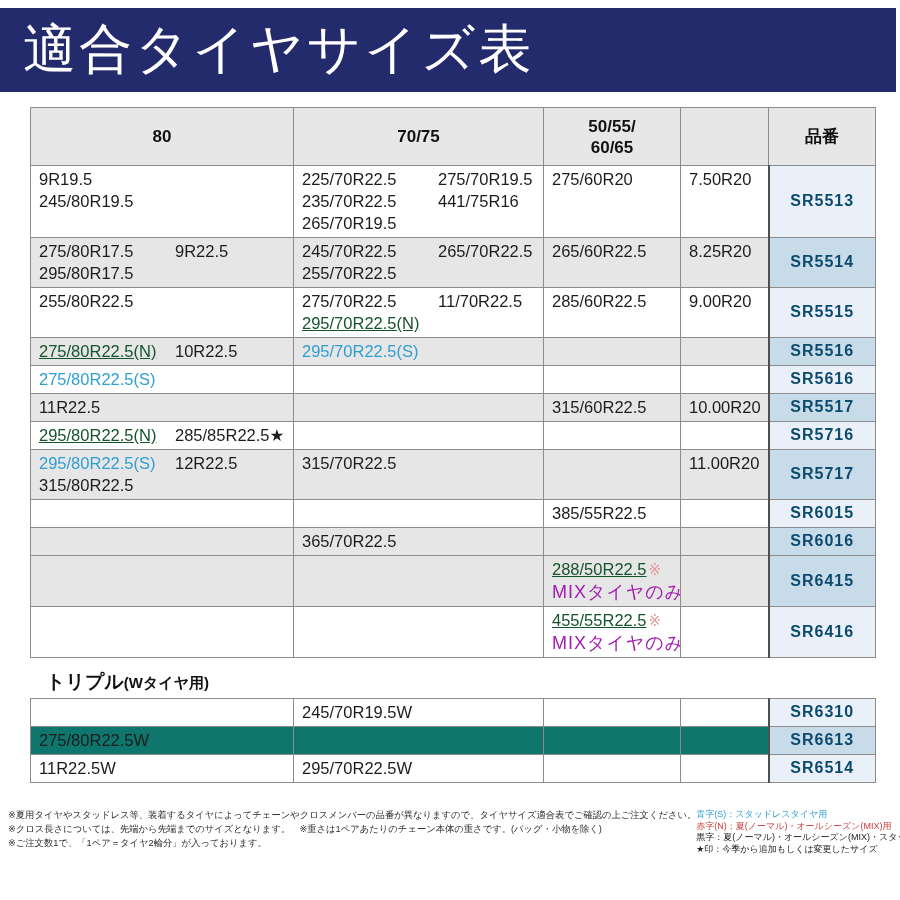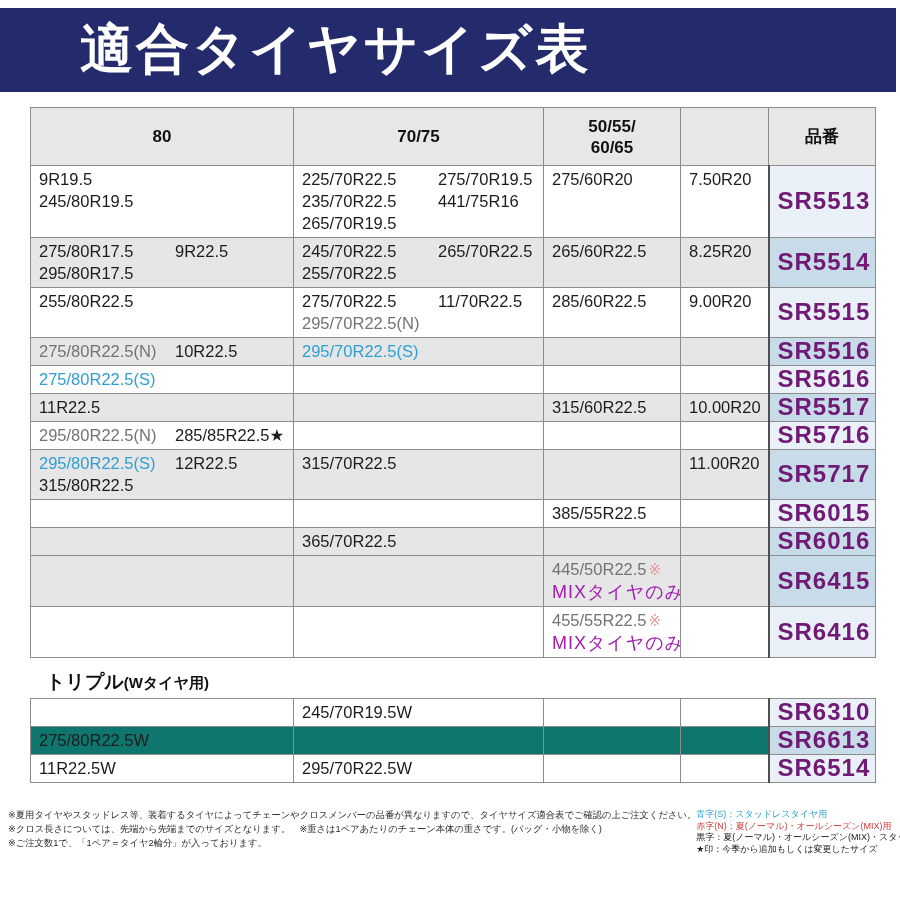--- a/index.html
+++ b/index.html
@@ -7,52 +7,52 @@
   body {
     width:900px; height:900px; overflow:hidden; background:#ffffff;
     font-family:"Liberation Sans","DejaVu Sans",sans-serif;
   }
   
   .banner {
     margin-top:8px; width:896px; height:84px; background:#242b6c;
     display:flex; align-items:center;
   }
   .banner .title {
-    color:#ffffff; font-weight:bold; font-size:53px; letter-spacing:3px;
-    padding-left:80px; white-space:nowrap;
+    color:#ffffff; font-weight:normal; font-size:53px; letter-spacing:3px;
+    padding-left:23px; white-space:nowrap;
   }
   
   table {
     border-collapse:collapse; table-layout:fixed; width:845px; margin-left:30px;
     border:1px solid #7d7d7d;
   }
   td, th { border:1px solid #8c8c8c; overflow:hidden; }
   th {
     background:#e7e7e7; font-size:17px; font-weight:bold; color:#111;
     height:58px; white-space:pre-line; line-height:21px; padding:2px 4px;
   }
   td {
     padding:2px 8px 3px; vertical-align:top; font-size:16.5px; line-height:22px;
     color:#1c1c1c; background:#ffffff;
   }
   #main-table { margin-top:15px; }
   tr.shade td { background:#e6e6e6; }
   td.part {
-    font-weight:bold; font-size:24px; text-align:center; vertical-align:middle;
-    letter-spacing:1px; color:#701a75; border-left:2px solid #4f4f4f;
+    font-weight:bold; font-size:16px; text-align:center; vertical-align:middle;
+    letter-spacing:1px; color:#0c4a6e; border-left:2px solid #4f4f4f;
   }
   td.part.light { background:#e9f0f7; }
   tr.shade td.part, td.part.dark { background:#c8dbe9; }
   #triple-table tr.shade td { background:#0f766e; }
   #triple-table tr.shade td.part { background:#c8dbe9; }
   #triple-table td { height:27px; }
   .line { white-space:nowrap; }
   .seg { margin-right:6px; }
   .seg.tab { display:inline-block; min-width:136px; margin-right:0; }
-  .seg.r  { color:#737373; }
+  .seg.r  { color:#14532d;text-decoration:underline; }
   .seg.b  { color:#2f9fd2; }
   .seg.rx { color:#e29b9b; font-size:15px; margin-left:-4px; }
   .seg.rs { color:#a21caf; font-size:18px; font-weight:normal; letter-spacing:1px; }
   
   .triple-title { margin:11px 0 3px 46px; color:#111; }
   .triple-title .t-main { font-size:19px; font-weight:bold; }
   .triple-title .t-sub  { font-size:15px; font-weight:bold; }
   
   .footer { display:flex; justify-content:space-between; margin:25px 4px 0 8px; }
   .notes { font-size:9.3px; line-height:14px; color:#2b2b2b; white-space:nowrap; }
@@ -209,21 +209,21 @@
           <div class="line"><span class="seg k">365/70R22.5</span></div>
         </td>
         <td></td>
         <td></td>
         <td class="part dark">SR6016</td>
       </tr>
       <tr class="shade">
         <td></td>
         <td></td>
         <td>
-          <div class="line"><span class="seg r">445/50R22.5</span><span class="seg rx">※</span></div>
+          <div class="line"><span class="seg r">288/50R22.5</span><span class="seg rx">※</span></div>
           <div class="line"><span class="seg rs">MIXタイヤのみ</span></div>
         </td>
         <td></td>
         <td class="part dark">SR6415</td>
       </tr>
       <tr>
         <td></td>
         <td></td>
         <td>
           <div class="line"><span class="seg r">455/55R22.5</span><span class="seg rx">※</span></div>

